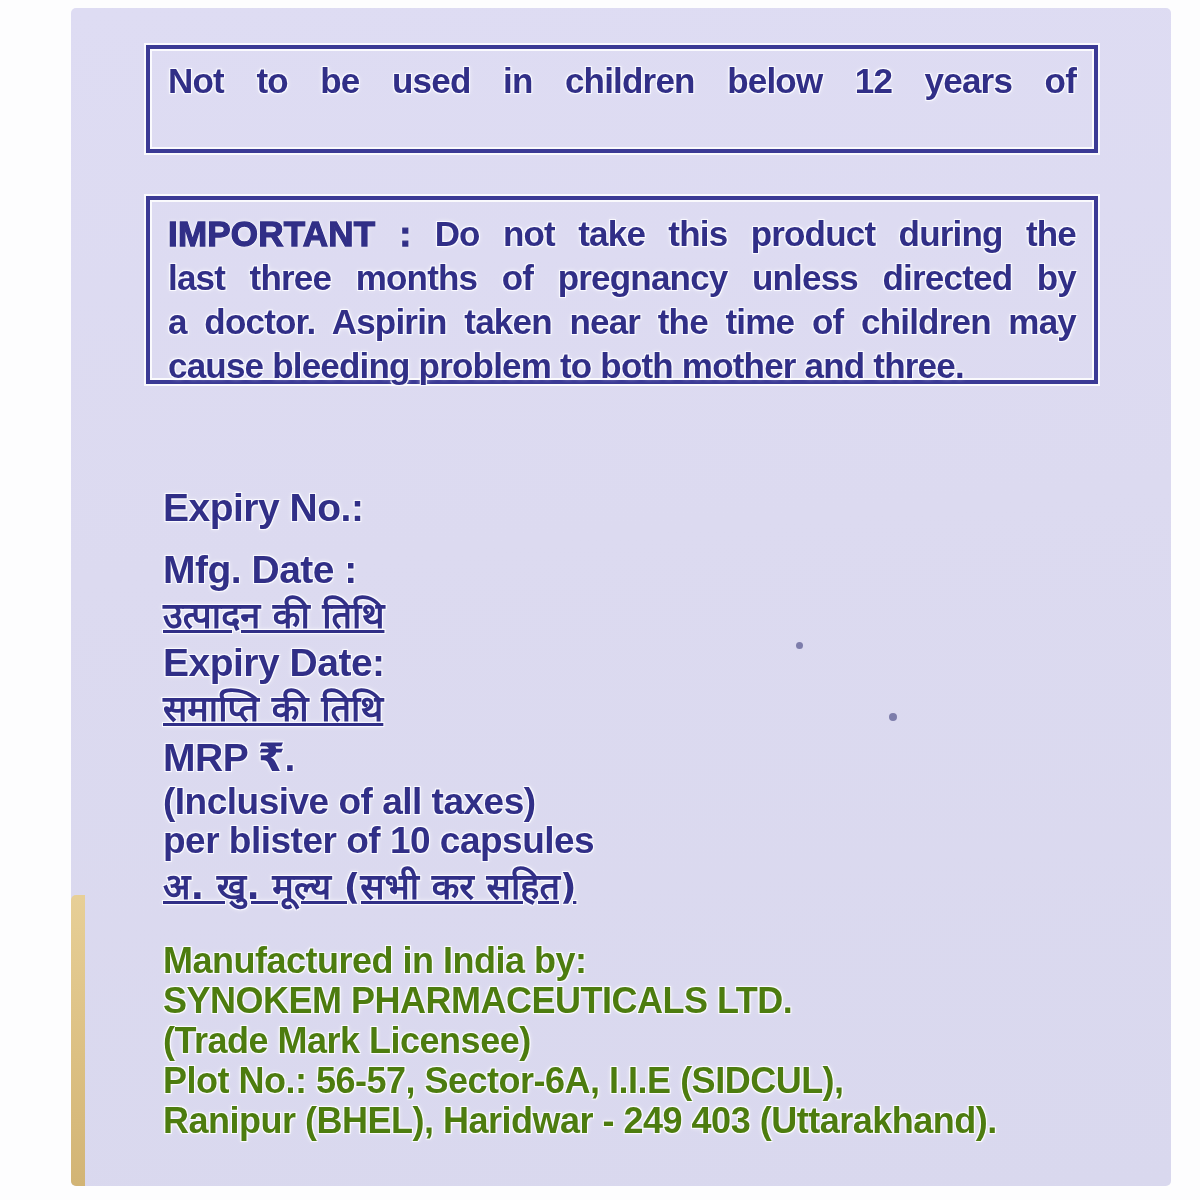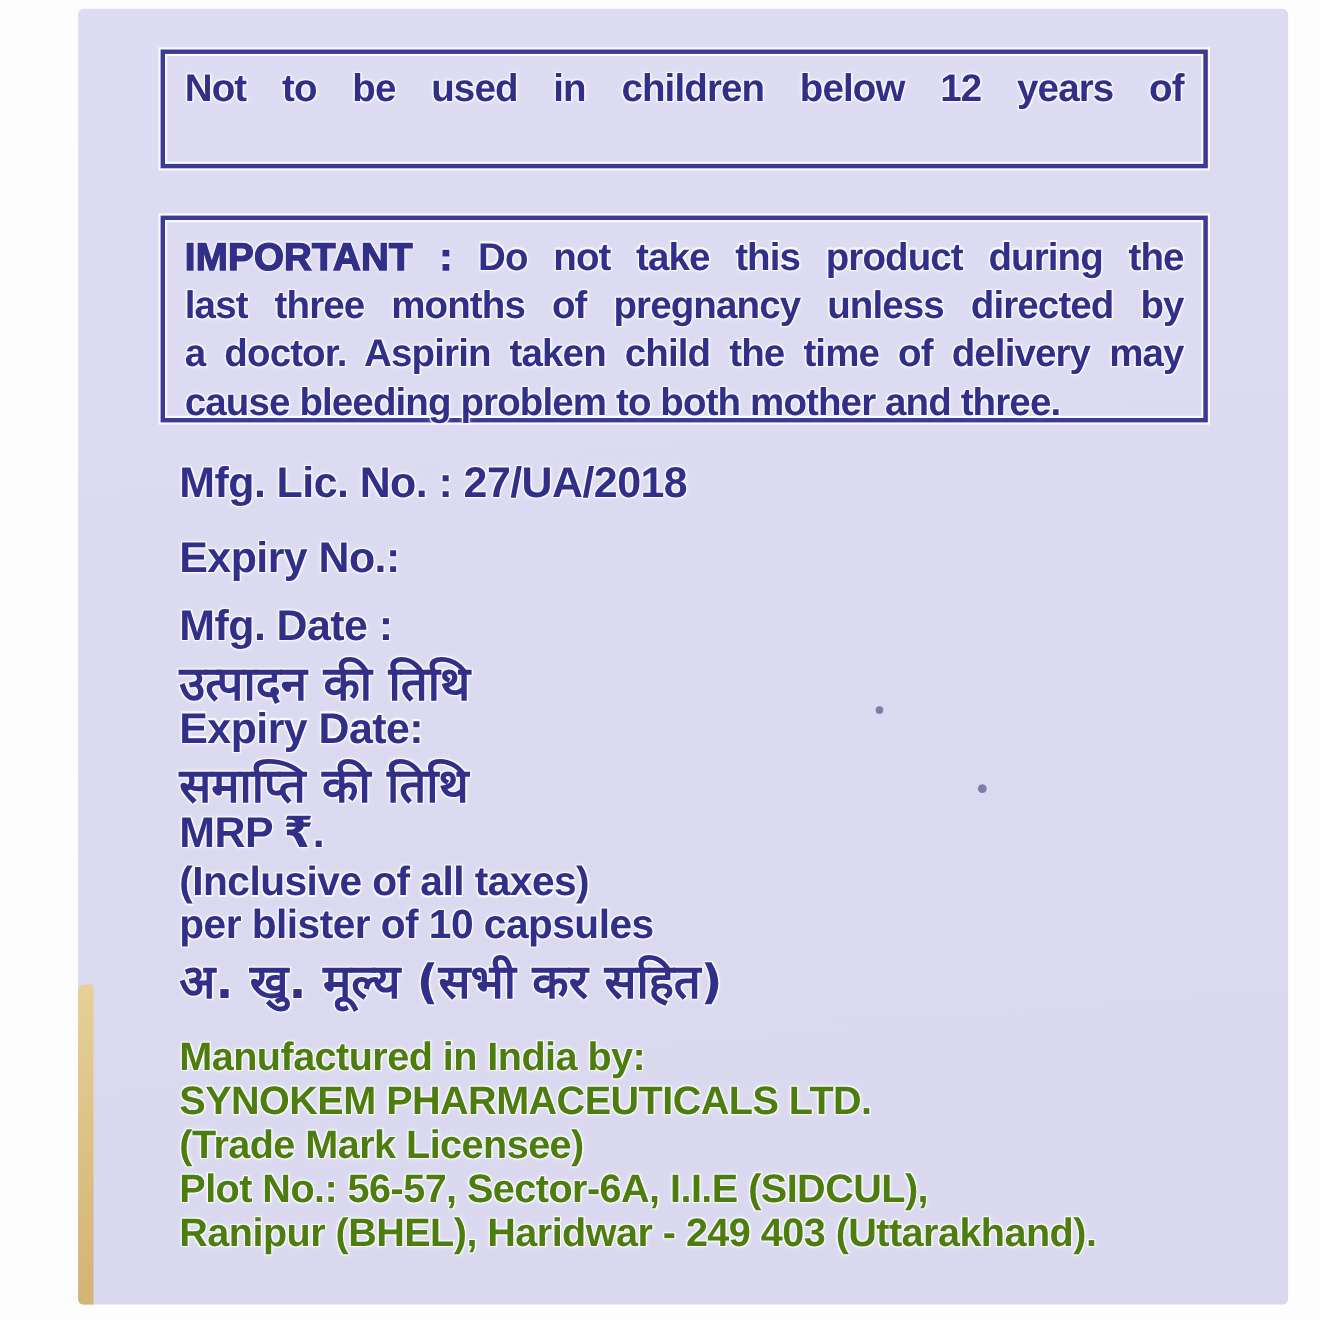--- a/index.html
+++ b/index.html
@@ -61,21 +61,21 @@
 
   .field {
     position: absolute;
     left: 140px;
     color: #312f87;
     font-weight: 700;
     font-size: 39px;
     letter-spacing: -0.5px;
     white-space: nowrap;
   }
-  .hindi { font-size: 43px; letter-spacing: 0; font-family: "DejaVu Sans", sans-serif; }
+  .hindi { font-size: 36px; letter-spacing: 0; font-family: "DejaVu Sans", sans-serif; text-decoration: underline; }
 
   #mfg-lic        { top: 418px; }
   #batch-no       { top: 486px; }
   #mfg-date       { top: 548px; }
   #mfg-date-hi    { top: 590px; }
   #expiry-date    { top: 641px; }
   #expiry-date-hi { top: 683px; }
   #mrp-label      { top: 735px; }
   #mrp-taxes      { top: 781px; font-size: 37px; }
   #mrp-pack       { top: 820px; font-size: 37px; }
@@ -104,25 +104,24 @@
   <div class="package"></div>
   <div class="edge-strip"></div>
 
   <div class="warn-box halo" id="age-warning-box">
     <div class="jl">Not to be used in children below 12 years of</div>
   </div>
 
   <div class="warn-box halo" id="important-box">
     <div class="jl"><span class="heavy">IMPORTANT :</span> <span>Do not take this product during the</span></div>
     <div class="jl">last three months of pregnancy unless directed by</div>
-    <div class="jl">a doctor. Aspirin taken child the time of delivery may</div>
+    <div class="jl">a doctor. Aspirin taken near the time of children may</div>
     <div>cause bleeding problem to both mother and three.</div>
   </div>
 
-  <div class="field halo" id="mfg-lic">Mfg. Lic. No. : 27/UA/2018</div>
   <div class="field halo" id="batch-no">Expiry No.:</div>
   <div class="field halo" id="mfg-date">Mfg. Date :</div>
   <div class="field halo hindi" id="mfg-date-hi">उत्पादन की तिथि</div>
   <div class="field halo" id="expiry-date">Expiry Date:</div>
   <div class="field halo hindi" id="expiry-date-hi">समाप्ति की तिथि</div>
 
   <div class="field halo" id="mrp-label">MRP ₹.</div>
   <div class="field halo" id="mrp-taxes">(Inclusive of all taxes)</div>
   <div class="field halo" id="mrp-pack">per blister of 10 capsules</div>
   <div class="field halo hindi" id="mrp-hi">अ. खु. मूल्य (सभी कर सहित)</div>

